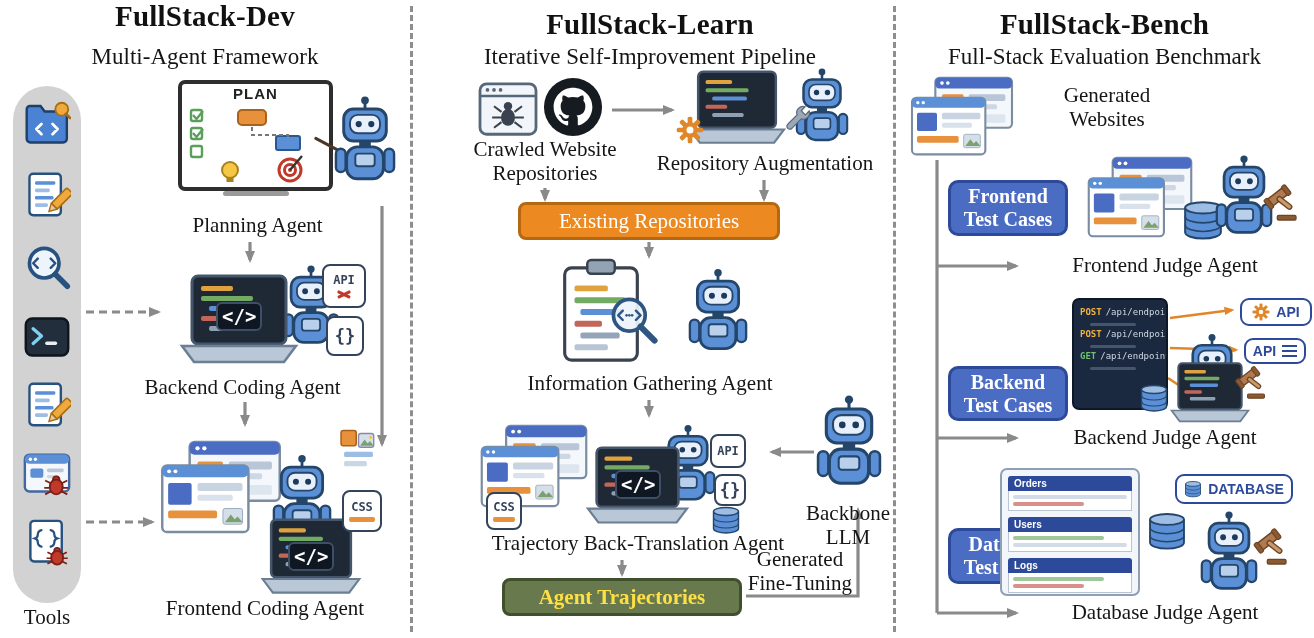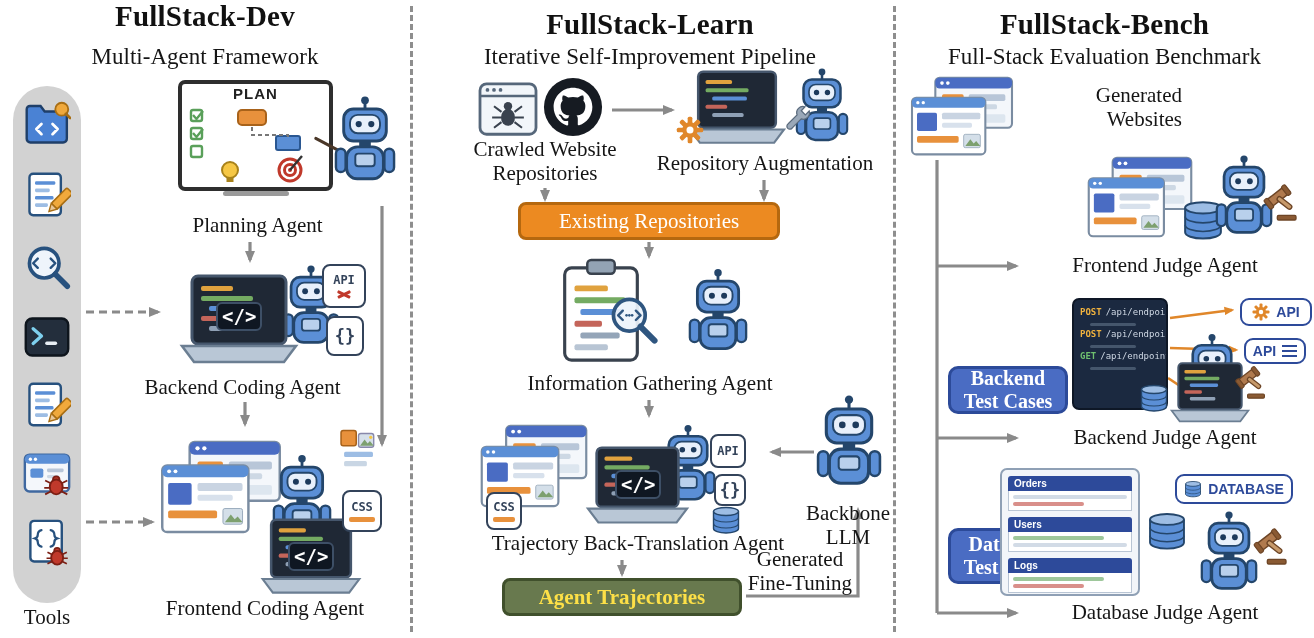--- a/index.html
+++ b/index.html
@@ -3,21 +3,21 @@
 <meta charset="utf-8">
 <style>
   *{margin:0;padding:0;box-sizing:border-box}
   body{background:#fff;font-family:"Liberation Serif",serif;color:#111}
   .canvas{position:relative;width:1314px;height:638px;background:#fff;overflow:hidden}
   .abs{position:absolute}
   .sep{position:absolute;top:6px;height:626px;width:0;border-left:3px dashed #8e8e8e}
   .title{position:absolute;font-size:29px;font-weight:bold;text-align:center;letter-spacing:.2px}
   .subtitle{position:absolute;font-size:23px;text-align:center;color:#151515}
   .lbl{position:absolute;font-size:21px;line-height:1.12;text-align:center;color:#151515}
-  .lbl.left{text-align:right}
+  .lbl.left{text-align:center}
   .pill{position:absolute;background:#d2d2d2;border-radius:34px}
   .ic{position:absolute}
   .ic svg{display:block;width:100%;height:100%}
   .obox{position:absolute;background:#ec8a21;border:3px solid #b5680f;border-radius:8px;color:#fff;
         font-weight:normal;font-size:21px;display:flex;align-items:center;justify-content:center}
   .gbox{position:absolute;background:#68794e;border:3px solid #40502c;border-radius:8px;color:#fde047;
         font-weight:bold;font-size:21px;display:flex;align-items:center;justify-content:center}
   .bbox{position:absolute;background:#4a6cc3;border:3px solid #2c4a99;border-radius:10px;color:#fff;
         font-weight:bold;font-size:20px;display:flex;align-items:center;justify-content:center;text-align:center;line-height:1.15;padding:2px}
   .mini-card{position:absolute;background:#fff;border:2.5px solid #33435a;border-radius:8px;display:flex;flex-direction:column;
@@ -554,21 +554,22 @@
         <rect x="8" y="44" width="24" height="22" rx="2" fill="#4a6cc3"></rect>
         <rect x="38" y="44" width="46" height="8" rx="2" fill="#c9d4e2"></rect>
         <rect x="38" y="56" width="36" height="6" rx="2" fill="#d8e1ec"></rect>
         <rect x="8" y="72" width="50" height="8" rx="2" fill="#e8913c"></rect>
         <rect x="64" y="70" width="20" height="16" rx="2" fill="#d4dfe9" stroke="#99aabb"></rect>
         <path d="M66 84 l6-8 4 5 3-3 5 6z" fill="#7da06f"></path>
       </svg>
     </div>
   <div class="lbl left" style="left:1032px;top:84px;width:150px">Generated Websites</div>
 
-  <div class="bbox" style="left:948px;top:366px;width:120px;height:48px">Backend Test Cases</div>
+  <div class="bbox" style="left:948px;top:180px;width:120px;height:56px">Frontend Test Cases</div>
+  <div class="bbox" style="left:948px;top:366px;width:120px;height:55px">Backend Test Cases</div>
   <div class="bbox" style="left:948px;top:528px;width:120px;height:56px">Database Test Cases</div>
 
   <div class="abs" style="left:1085px;top:152px;width:220px;height:100px">
     <div class="ic" style="left:0;top:4px;width:110px;height:82px">
         <svg viewBox="0 0 124 96">
           <rect x="30" y="2" width="92" height="60" rx="5" fill="#f4f7fb" stroke="#7a8ca1" stroke-width="2.5"></rect>
           <rect x="30" y="2" width="92" height="13" rx="5" fill="#4a6cc3"></rect>
           <circle cx="38" cy="8.5" r="2.2" fill="#fff"></circle>
           <circle cx="45" cy="8.5" r="2.2" fill="#fff"></circle>
           <rect x="38" y="22" width="26" height="18" rx="2" fill="#e8913c"></rect>

